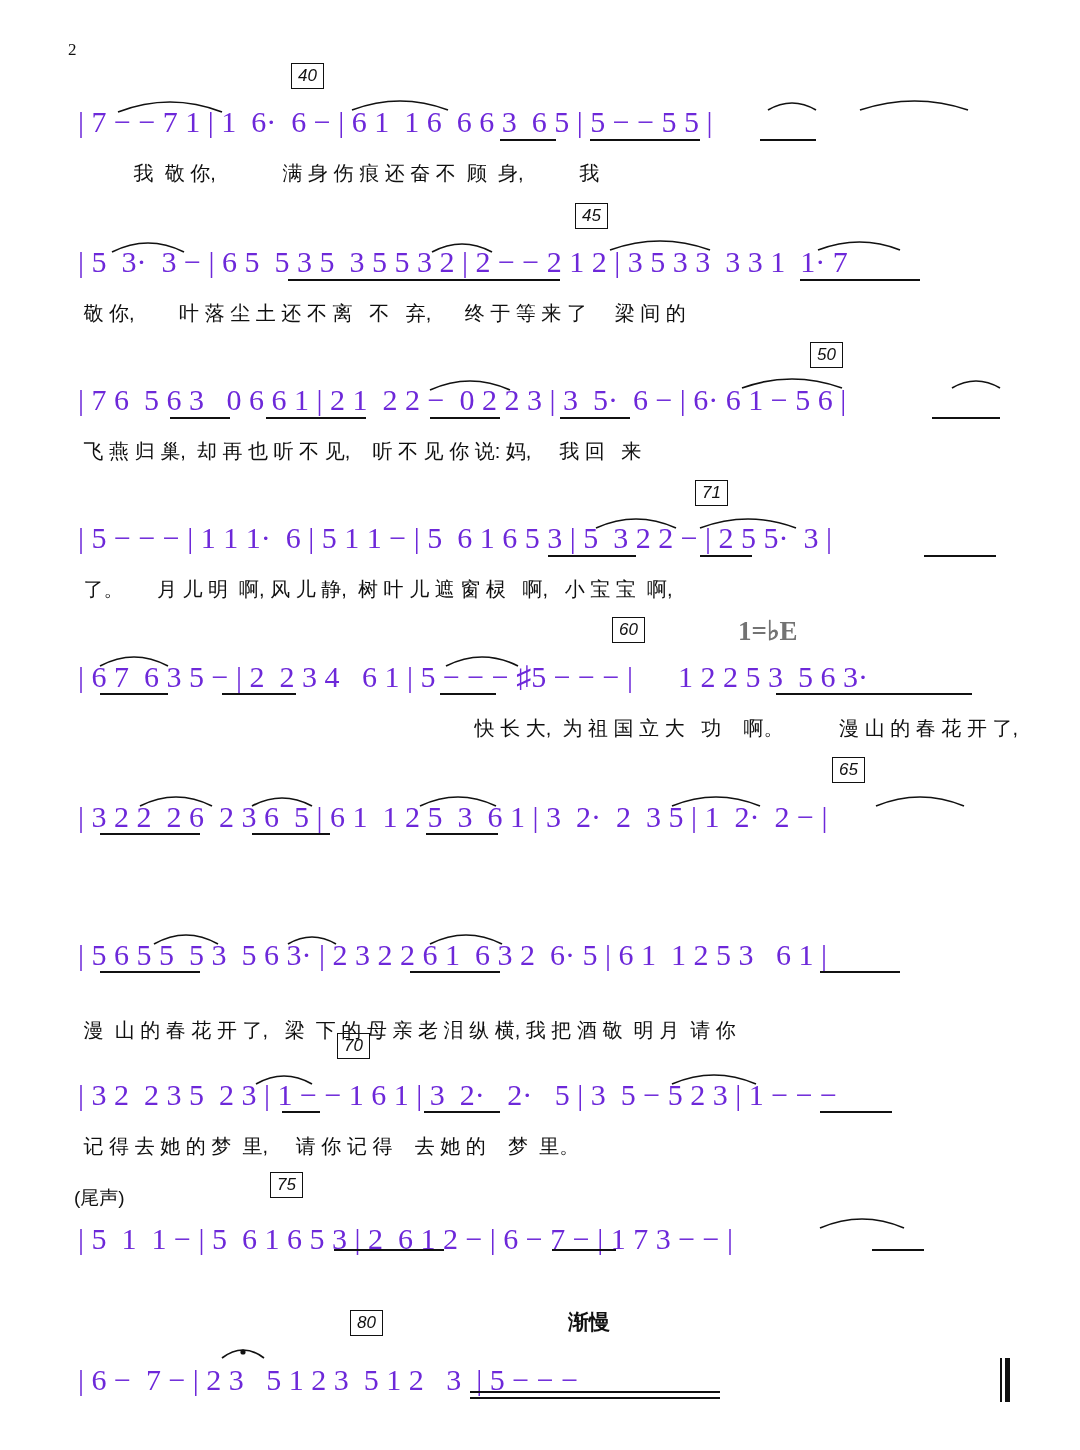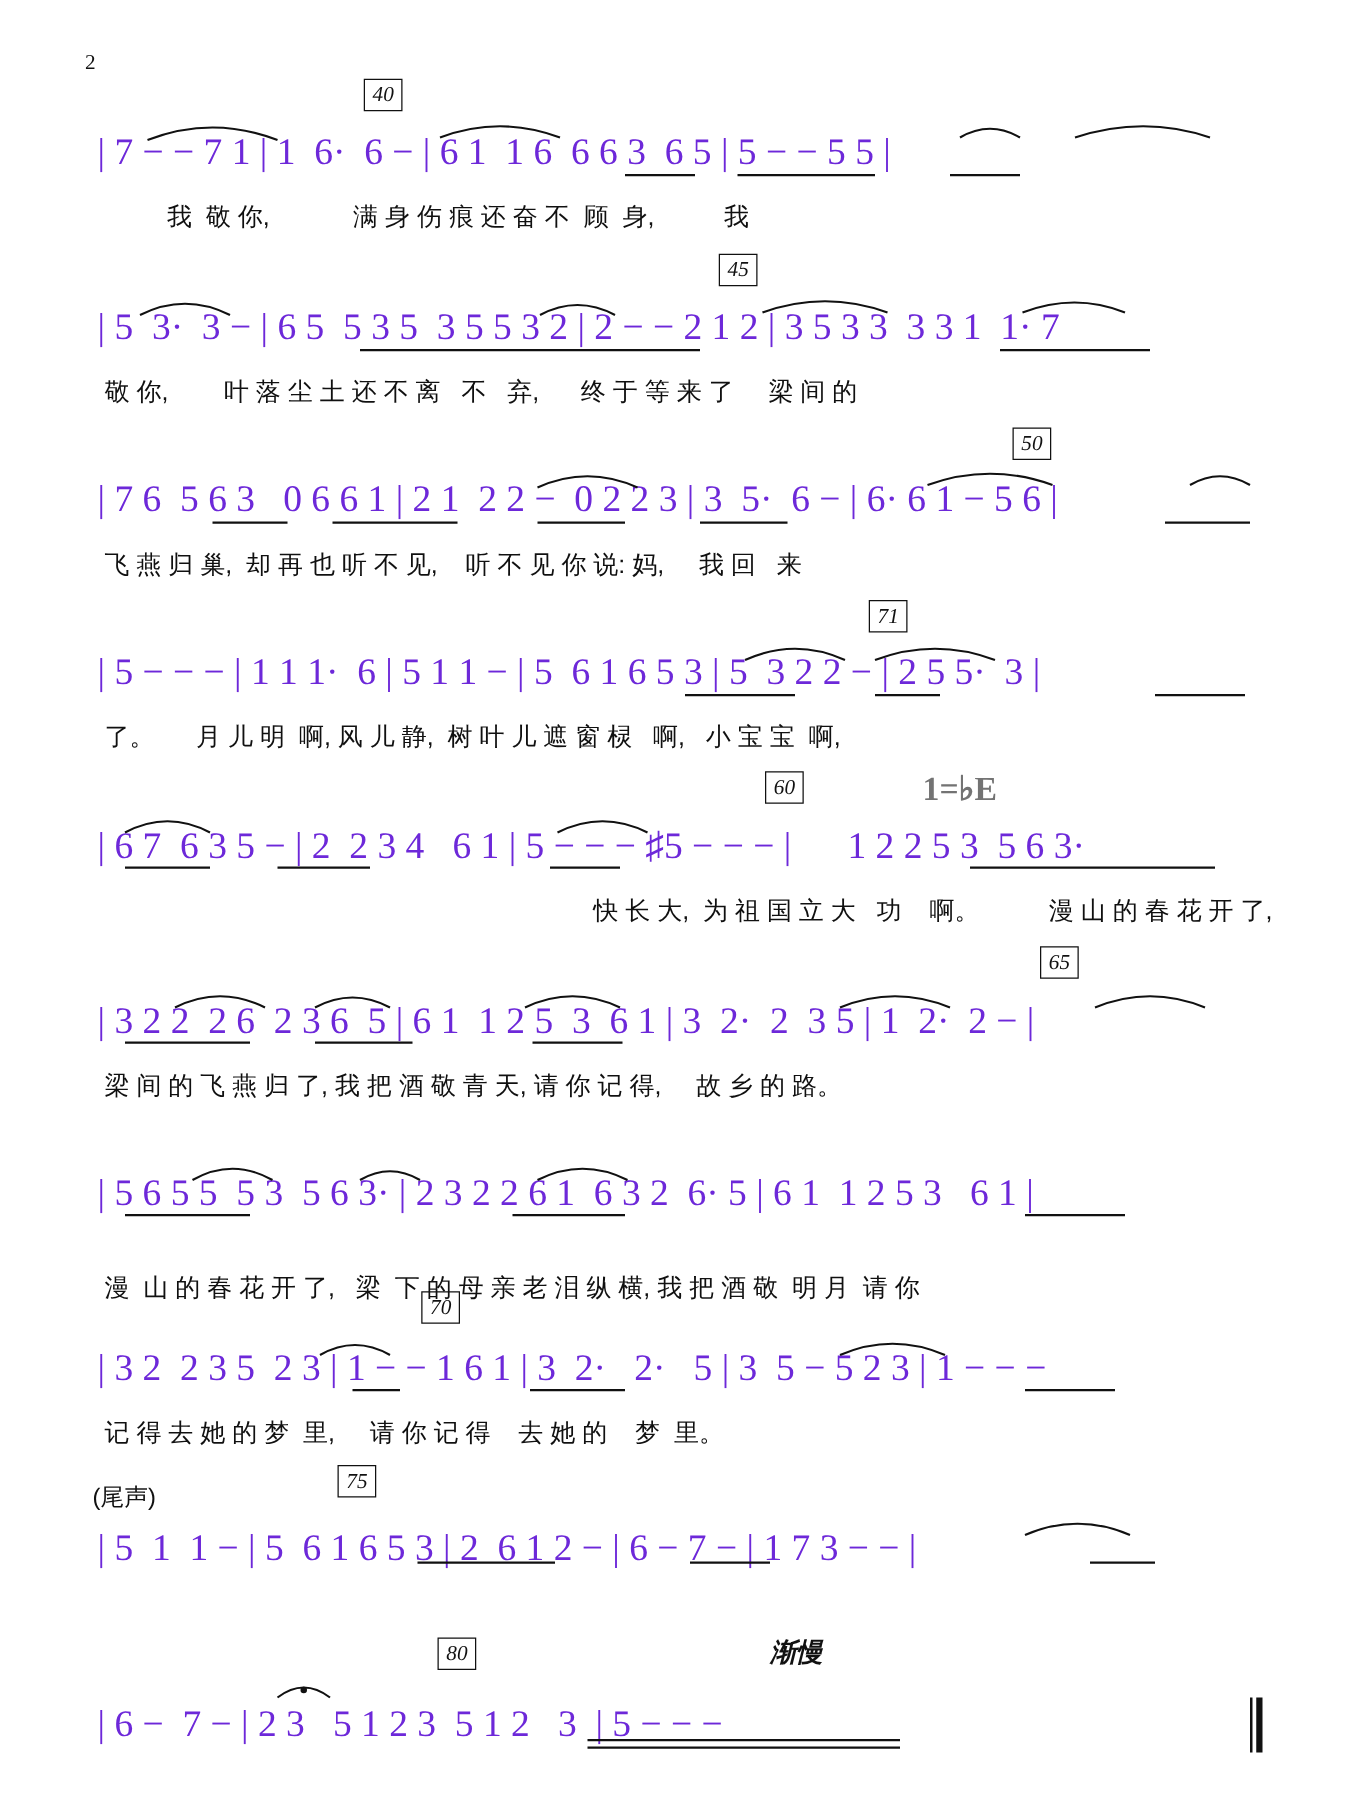--- a/index.html
+++ b/index.html
@@ -30,21 +30,21 @@
   
   .measure-num {
     position: absolute;
     border: 1.6px solid #111;
     font-style: italic;
     font-size: 17px;
     line-height: 1;
     padding: 3px 6px 4px 6px;
     background: #fff;
     color: #111;
-    font-family: Liberation Serif, serif;
+    font-family: Liberation Sans, sans-serif;
   }
   .notes {
     position: absolute;
     left: 78px;
     width: 940px;
     height: 46px;
     font-family: "Liberation Serif", serif;
     font-size: 30px;
     color: #6d28d9;
     white-space: pre;
@@ -64,25 +64,23 @@
     font-family: "Liberation Serif", serif;
     font-size: 27px;
     color: #737373;
     font-weight: bold;
     white-space: pre;
   }
   .tempo-mark {
     position: absolute;
     font-family: "Liberation Sans", sans-serif;
     font-size: 21px;
-    font-style: italic;
     font-weight: bold;
     color: #111;
     white-space: pre;
-    margin-left: 48px;
   }
   .coda-label {
     position: absolute;
     font-family: "Liberation Sans", sans-serif;
     font-size: 19px;
     color: #111;
     white-space: pre;
   }
   
   .final-bar {
@@ -135,21 +133,20 @@
   <div class="notes" style="top:383px;">| 7 6  5 6 3   0 6 6 1 | 2 1  2 2 −  0 2 2 3 | 3  5·  6 − | 6· 6 1 − 5 6 |</div>
   <div class="lyrics" style="top:438px;"> 飞 燕 归 巢,  却 再 也 听 不 见,    听 不 见 你 说: 妈,     我 回   来</div>
 
   <div class="notes" style="top:521px;">| 5 − − − | 1 1 1·  6 | 5 1 1 − | 5  6 1 6 5 3 | 5  3 2 2 − | 2 5 5·  3 |</div>
   <div class="lyrics" style="top:576px;"> 了。      月 儿 明  啊, 风 儿 静,  树 叶 儿 遮 窗 棂   啊,   小 宝 宝  啊,</div>
 
   <div class="notes" style="top:660px;">| 6 7  6 3 5 − | 2  2 3 4   6 1 | 5 − − − ♯5 − − − |      1 2 2 5 3  5 6 3·</div>
   <div class="lyrics" style="top:715px;text-align:right;"> 快 长 大,  为 祖 国 立 大   功    啊。          漫 山 的 春 花 开 了,</div>
 
   <div class="notes" style="top:800px;">| 3 2 2  2 6  2 3 6  5 | 6 1  1 2 5  3  6 1 | 3  2·  2  3 5 | 1  2·  2 − |</div>
-  <div class="lyrics" style="top:855px;"> 梁 间 的 飞 燕 归 了, 我 把 酒 敬 青 天, 请 你 记 得,     故 乡 的 路。</div>
 
   <div class="notes" style="top:938px;">| 5 6 5 5  5 3  5 6 3· | 2 3 2 2 6 1  6 3 2  6· 5 | 6 1  1 2 5 3   6 1 |</div>
   <div class="lyrics" style="top:993px;margin-top:24px;"> 漫  山 的 春 花 开 了,   梁  下 的 母 亲 老 泪 纵 横, 我 把 酒 敬  明 月  请 你</div>
 
   <div class="notes" style="top:1078px;">| 3 2  2 3 5  2 3 | 1 − − 1 6 1 | 3  2·   2·   5 | 3  5 − 5 2 3 | 1 − − −</div>
   <div class="lyrics" style="top:1133px;"> 记 得 去 她 的 梦  里,     请 你 记 得    去 她 的    梦  里。</div>
 
   <div class="notes" style="top:1222px;">| 5  1  1 − | 5  6 1 6 5 3 | 2  6 1 2 − | 6 − 7 − | 1 7 3 − − |</div>
 
   <div class="notes" style="top:1363px;">| 6 −  7 − | 2 3   5 1 2 3  5 1 2   3  | 5 − − −</div>

